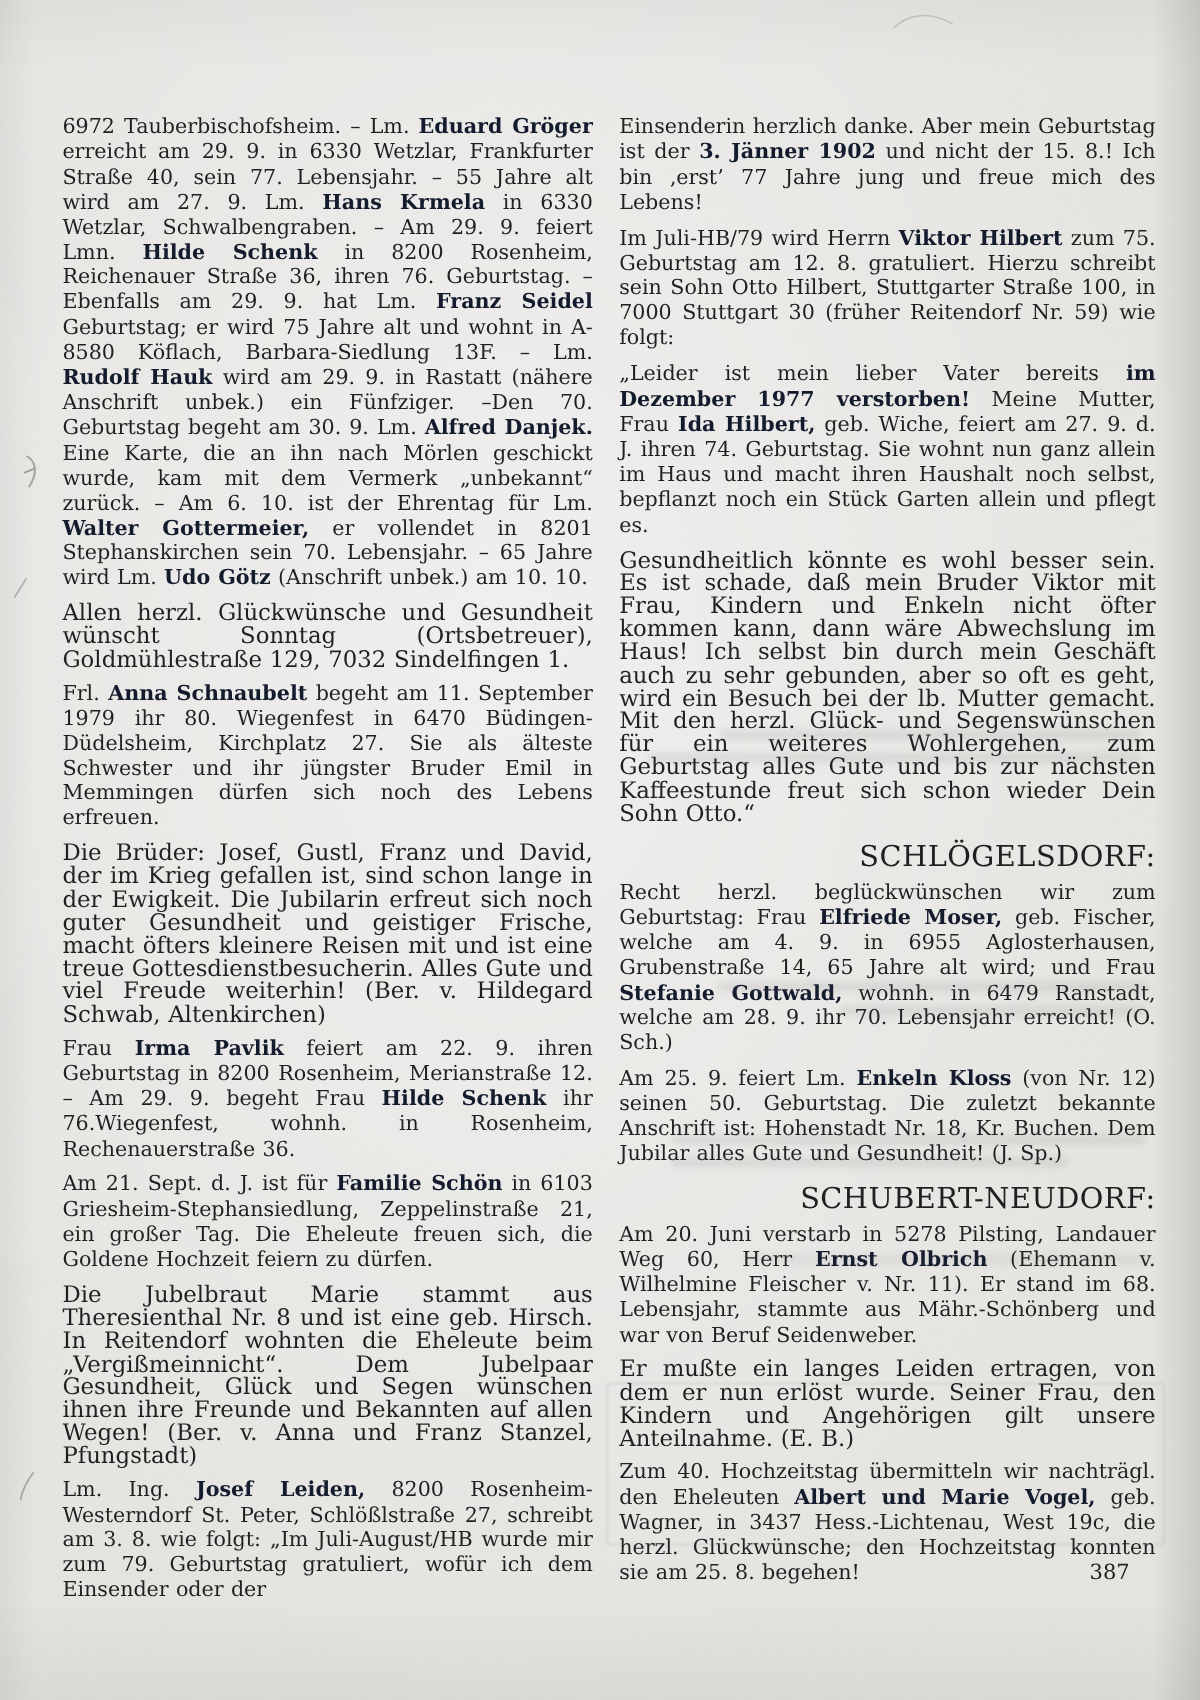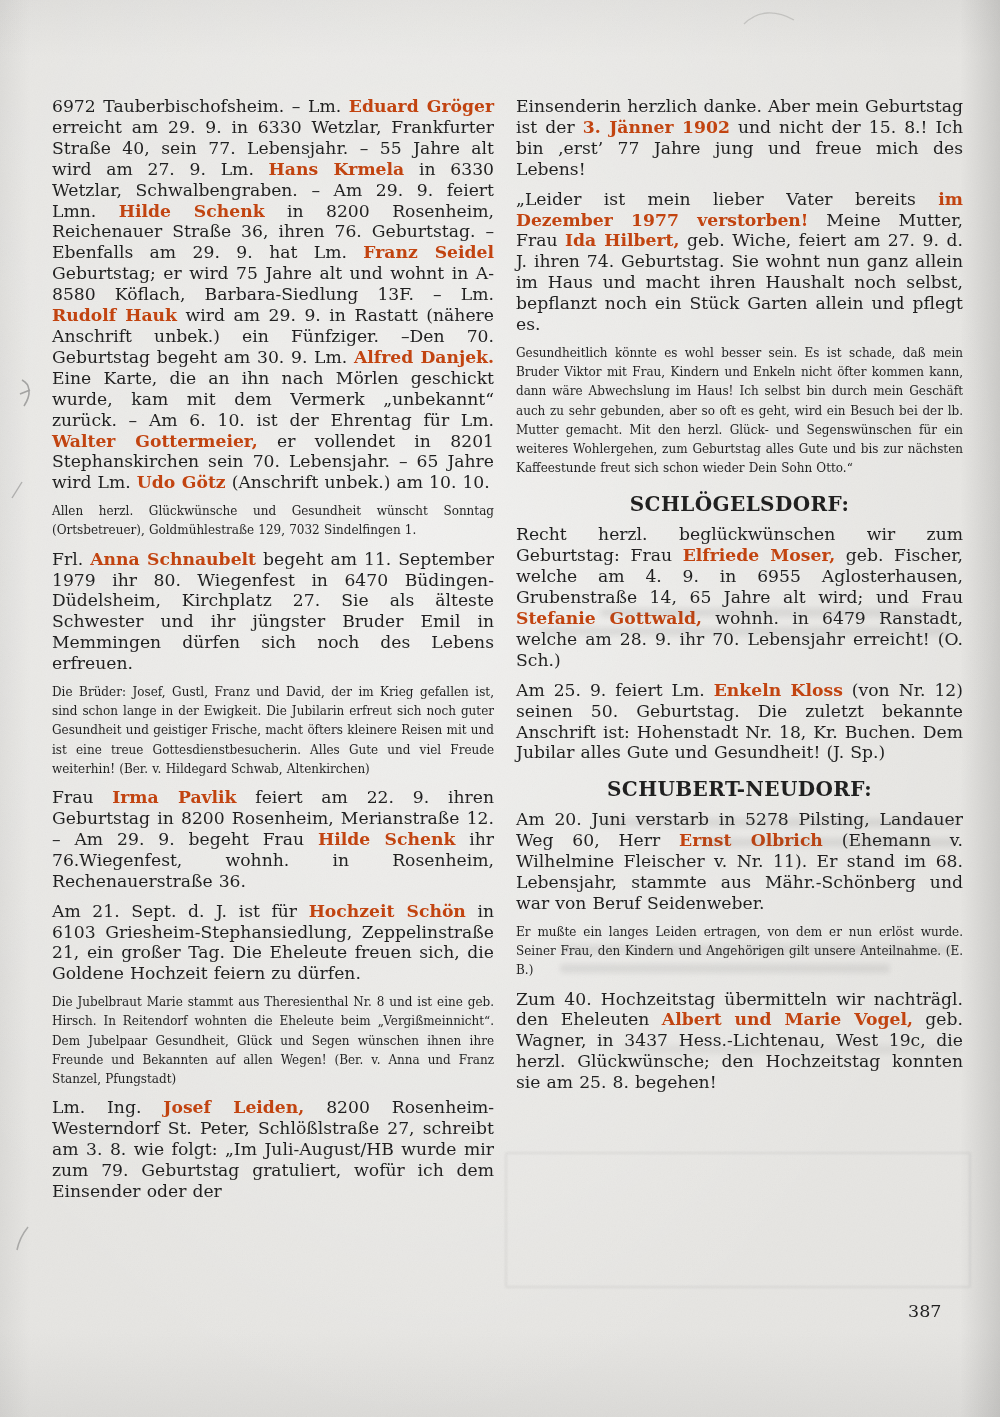--- a/index.html
+++ b/index.html
@@ -25,29 +25,29 @@
   }
   .col{position:absolute;top:96px;text-align:justify;}
   .col-left{left:52px;width:442px;}
   .col-right{left:516px;width:447px;}
   p{margin:0;}
   p.body{
     font-size:17.2px;line-height:20.9px;word-spacing:0.6px;
     margin-bottom:9px;
   }
   p.small{
-    font-size:12px;line-height:19.2px;word-spacing:0.4px;
+    font-size:19px;line-height:19.2px;word-spacing:0.4px;
     margin-bottom:8px;
   }
   h2.heading{
-    font-size:20px;line-height:22px;font-weight:700;
+    font-size:24px;line-height:22px;font-weight:400;
     letter-spacing:0.4px;
-    margin:15px 0 9px 0;text-align:center;
+    margin:15px 0 9px 0;text-align:right;
   }
-  b{font-weight:700;color:#c2410c;}
+  b{font-weight:700;color:#0f172a;}
   .page-number{
     position:absolute;top:1301px;left:908px;width:60px;
     font-size:17.5px;color:#1c1c1c;
   }
   
   .ghost{
     position:absolute;height:9px;border-radius:4px;
     background:rgba(75,75,75,0.10);
     filter:blur(2.5px);pointer-events:none;
   }
@@ -63,26 +63,27 @@
 <body>
 
 <div class="page">
 
   <div class="col col-left" id="col-left">
       <p class="body"><span>6972 Tauberbischofsheim. – Lm. </span><b>Eduard Gröger</b><span> erreicht am 29. 9. in 6330 Wetzlar, Frankfurter Straße 40, sein 77. Lebensjahr. – 55 Jahre alt wird am 27. 9. Lm. </span><b>Hans Krmela</b><span> in 6330 Wetzlar, Schwalbengraben. – Am 29. 9. feiert Lmn. </span><b>Hilde Schenk</b><span> in 8200 Rosenheim, Reichenauer Straße 36, ihren 76. Geburtstag. – Ebenfalls am 29. 9. hat Lm. </span><b>Franz Seidel</b><span> Geburtstag; er wird 75 Jahre alt und wohnt in A-8580 Köflach, Barbara-Siedlung 13F. – Lm. </span><b>Rudolf Hauk</b><span> wird am 29. 9. in Rastatt (nähere Anschrift unbek.) ein Fünfziger. –Den 70. Geburtstag begeht am 30. 9. Lm. </span><b>Alfred Danjek.</b><span> Eine Karte, die an ihn nach Mörlen geschickt wurde, kam mit dem Vermerk „unbekannt“ zurück. – Am 6. 10. ist der Ehrentag für Lm. </span><b>Walter Gottermeier,</b><span> er vollendet in 8201 Stephanskirchen sein 70. Lebensjahr. – 65 Jahre wird Lm. </span><b>Udo Götz</b><span> (Anschrift unbek.) am 10. 10.</span></p>
       <p class="small"><span>Allen herzl. Glückwünsche und Gesundheit wünscht Sonntag (Ortsbetreuer), Goldmühlestraße 129, 7032 Sindelfingen 1.</span></p>
       <p class="body"><span>Frl. </span><b>Anna Schnaubelt</b><span> begeht am 11. September 1979 ihr 80. Wiegenfest in 6470 Büdingen-Düdelsheim, Kirchplatz 27. Sie als älteste Schwester und ihr jüngster Bruder Emil in Memmingen dürfen sich noch des Lebens erfreuen.</span></p>
       <p class="small"><span>Die Brüder: Josef, Gustl, Franz und David, der im Krieg gefallen ist, sind schon lange in der Ewigkeit. Die Jubilarin erfreut sich noch guter Gesundheit und geistiger Frische, macht öfters kleinere Reisen mit und ist eine treue Gottesdienstbesucherin. Alles Gute und viel Freude weiterhin! (Ber. v. Hildegard Schwab, Altenkirchen)</span></p>
       <p class="body"><span>Frau </span><b>Irma Pavlik</b><span> feiert am 22. 9. ihren Geburtstag in 8200 Rosenheim, Merianstraße 12. – Am 29. 9. begeht Frau </span><b>Hilde Schenk</b><span> ihr 76.Wiegenfest, wohnh. in Rosenheim, Rechenauerstraße 36.</span></p>
-      <p class="body"><span>Am 21. Sept. d. J. ist für </span><b>Hochzeit Schön</b><span> in 6103 Griesheim-Stephansiedlung, Zeppelinstraße 21, ein großer Tag. Die Eheleute freuen sich, die Goldene Hochzeit feiern zu dürfen.</span></p>
+      <p class="body"><span>Am 21. Sept. d. J. ist für </span><b>Familie Schön</b><span> in 6103 Griesheim-Stephansiedlung, Zeppelinstraße 21, ein großer Tag. Die Eheleute freuen sich, die Goldene Hochzeit feiern zu dürfen.</span></p>
       <p class="small"><span>Die Jubelbraut Marie stammt aus Theresienthal Nr. 8 und ist eine geb. Hirsch. In Reitendorf wohnten die Eheleute beim „Vergißmeinnicht“. Dem Jubelpaar Gesundheit, Glück und Segen wünschen ihnen ihre Freunde und Bekannten auf allen Wegen! (Ber. v. Anna und Franz Stanzel, Pfungstadt)</span></p>
       <p class="body"><span>Lm. Ing. </span><b>Josef Leiden,</b><span> 8200 Rosenheim-Westerndorf St. Peter, Schlößlstraße 27, schreibt am 3. 8. wie folgt: „Im Juli-August/HB wurde mir zum 79. Geburtstag gratuliert, wofür ich dem Einsender oder der</span></p>
     </div>
   <div class="col col-right" id="col-right">
       <p class="body"><span>Einsenderin herzlich danke. Aber mein Geburtstag ist der </span><b>3. Jänner 1902</b><span> und nicht der 15. 8.! Ich bin ‚erst’ 77 Jahre jung und freue mich des Lebens!</span></p>
+      <p class="body"><span>Im Juli-HB/79 wird Herrn </span><b>Viktor Hilbert</b><span> zum 75. Geburtstag am 12. 8. gratuliert. Hierzu schreibt sein Sohn Otto Hilbert, Stuttgarter Straße 100, in 7000 Stuttgart 30 (früher Reitendorf Nr. 59) wie folgt:</span></p>
       <p class="body"><span>„Leider ist mein lieber Vater bereits </span><b>im Dezember 1977 verstorben!</b><span> Meine Mutter, Frau </span><b>Ida Hilbert,</b><span> geb. Wiche, feiert am 27. 9. d. J. ihren 74. Geburtstag. Sie wohnt nun ganz allein im Haus und macht ihren Haushalt noch selbst, bepflanzt noch ein Stück Garten allein und pflegt es.</span></p>
       <p class="small"><span>Gesundheitlich könnte es wohl besser sein. Es ist schade, daß mein Bruder Viktor mit Frau, Kindern und Enkeln nicht öfter kommen kann, dann wäre Abwechslung im Haus! Ich selbst bin durch mein Geschäft auch zu sehr gebunden, aber so oft es geht, wird ein Besuch bei der lb. Mutter gemacht. Mit den herzl. Glück- und Segenswünschen für ein weiteres Wohlergehen, zum Geburtstag alles Gute und bis zur nächsten Kaffeestunde freut sich schon wieder Dein Sohn Otto.“</span></p>
       <h2 class="heading"><span>SCHLÖGELSDORF:</span></h2>
       <p class="body"><span>Recht herzl. beglückwünschen wir zum Geburtstag: Frau </span><b>Elfriede Moser,</b><span> geb. Fischer, welche am 4. 9. in 6955 Aglosterhausen, Grubenstraße 14, 65 Jahre alt wird; und Frau </span><b>Stefanie Gottwald,</b><span> wohnh. in 6479 Ranstadt, welche am 28. 9. ihr 70. Lebensjahr erreicht! (O. Sch.)</span></p>
       <p class="body"><span>Am 25. 9. feiert Lm. </span><b>Enkeln Kloss</b><span> (von Nr. 12) seinen 50. Geburtstag. Die zuletzt bekannte Anschrift ist: Hohenstadt Nr. 18, Kr. Buchen. Dem Jubilar alles Gute und Gesundheit! (J. Sp.)</span></p>
       <h2 class="heading"><span>SCHUBERT-NEUDORF:</span></h2>
       <p class="body"><span>Am 20. Juni verstarb in 5278 Pilsting, Landauer Weg 60, Herr </span><b>Ernst Olbrich</b><span> (Ehemann v. Wilhelmine Fleischer v. Nr. 11). Er stand im 68. Lebensjahr, stammte aus Mähr.-Schönberg und war von Beruf Seidenweber.</span></p>
       <p class="small"><span>Er mußte ein langes Leiden ertragen, von dem er nun erlöst wurde. Seiner Frau, den Kindern und Angehörigen gilt unsere Anteilnahme. (E. B.)</span></p>
       <p class="body"><span>Zum 40. Hochzeitstag übermitteln wir nachträgl. den Eheleuten </span><b>Albert und Marie Vogel,</b><span> geb. Wagner, in 3437 Hess.-Lichtenau, West 19c, die herzl. Glückwünsche; den Hochzeitstag konnten sie am 25. 8. begehen!</span></p>
     </div>

